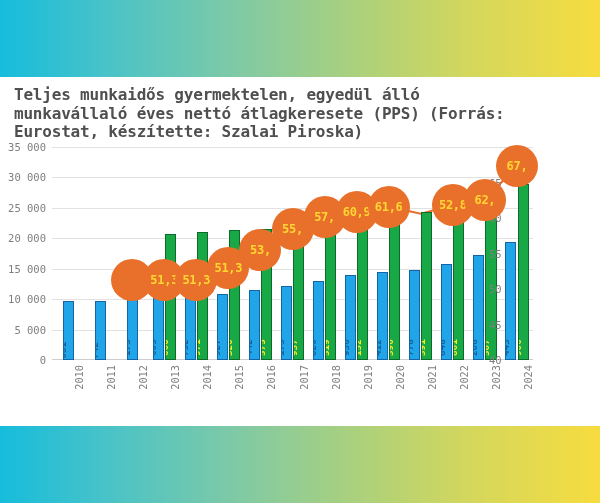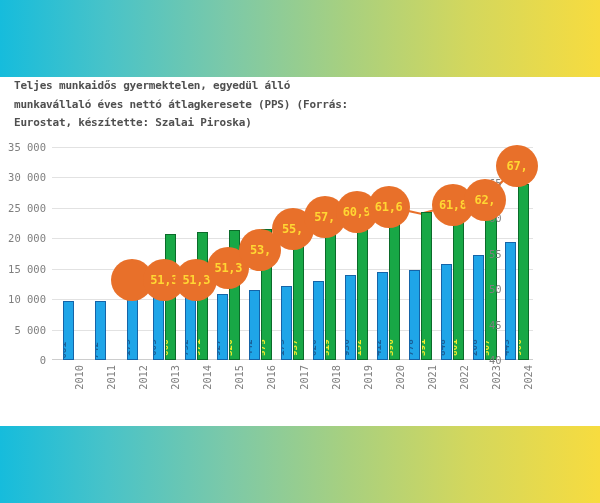--- a/index.html
+++ b/index.html
@@ -16,23 +16,23 @@
   #card {
     position: absolute;
     left: 0; top: 77px;
     width: 600px; height: 349px;
     background: #ffffff;
   }
 
   
   #title {
     position: absolute;
-    left: 14px; top: 0;
+    left: 14px; top: 9px;
     width: 520px;
-    font-size: 11px;
+    font-size: 16px;
     font-weight: bold;
     line-height: 18.5px;
     color: #4f4f4f;
     letter-spacing: -0.2px;
     white-space: pre-line;
   }
 
   
   #plot {
     position: absolute;
@@ -279,17 +279,17 @@
       <div class="xlab" style="left: 521.967px;">2024</div>
       <div class="marker" style="left: 132.167px; top: 202.77px; position: absolute;"></div>
       <div class="marker" style="left: 164.233px; top: 202.77px; position: absolute;">51,3</div>
       <div class="marker" style="left: 196.3px; top: 202.77px; position: absolute;">51,3</div>
       <div class="marker" style="left: 228.367px; top: 190.7px; position: absolute;">51,3</div>
       <div class="marker" style="left: 260.433px; top: 172.95px; position: absolute;">53,</div>
       <div class="marker" style="left: 292.5px; top: 152px; position: absolute;">55,</div>
       <div class="marker" style="left: 324.567px; top: 139.58px; position: absolute;">57,</div>
       <div class="marker" style="left: 356.633px; top: 134.61px; position: absolute;">60,9</div>
       <div class="marker" style="left: 388.7px; top: 129.64px; position: absolute;">61,6</div>
-      <div class="marker" style="left: 452.833px; top: 128.22px; position: absolute;">61,8</div>
+      <div class="marker" style="left: 452.833px; top: 128.22px; position: absolute;">52,8</div>
       <div class="marker" style="left: 484.9px; top: 122.54px; position: absolute;">62,</div>
       <div class="marker" style="left: 516.967px; top: 89.17px; position: absolute;">67,</div>
     </div>
 </div>
 
 </body></html>

